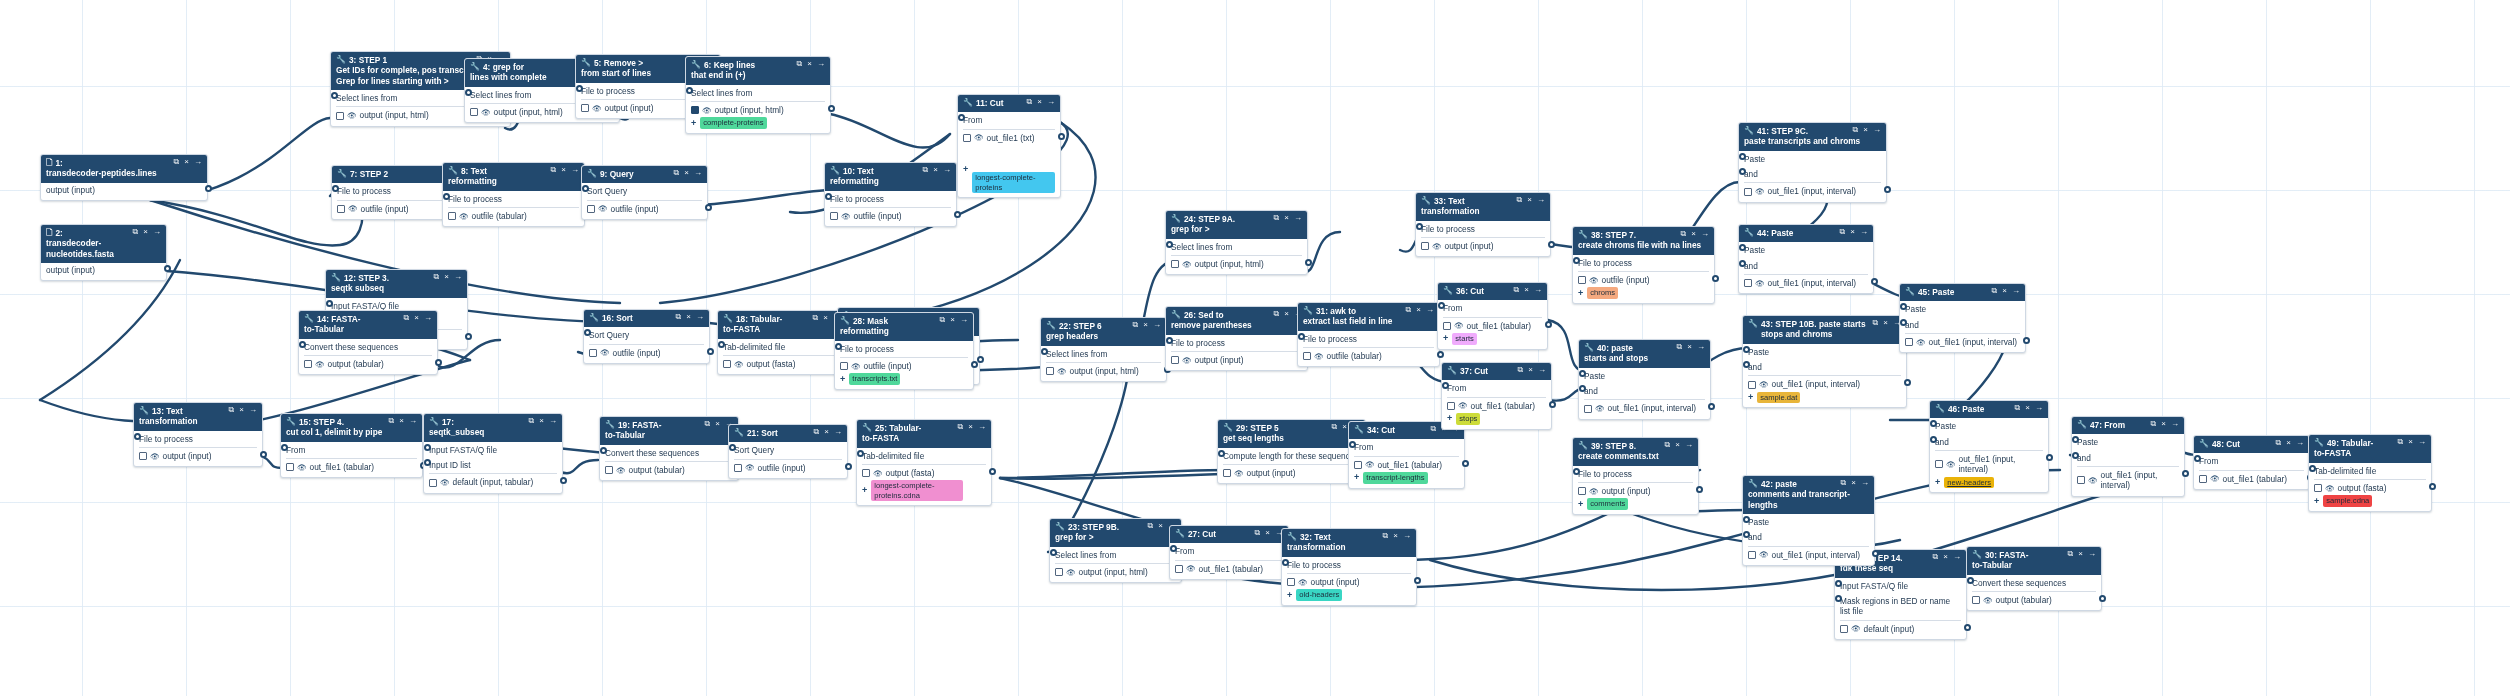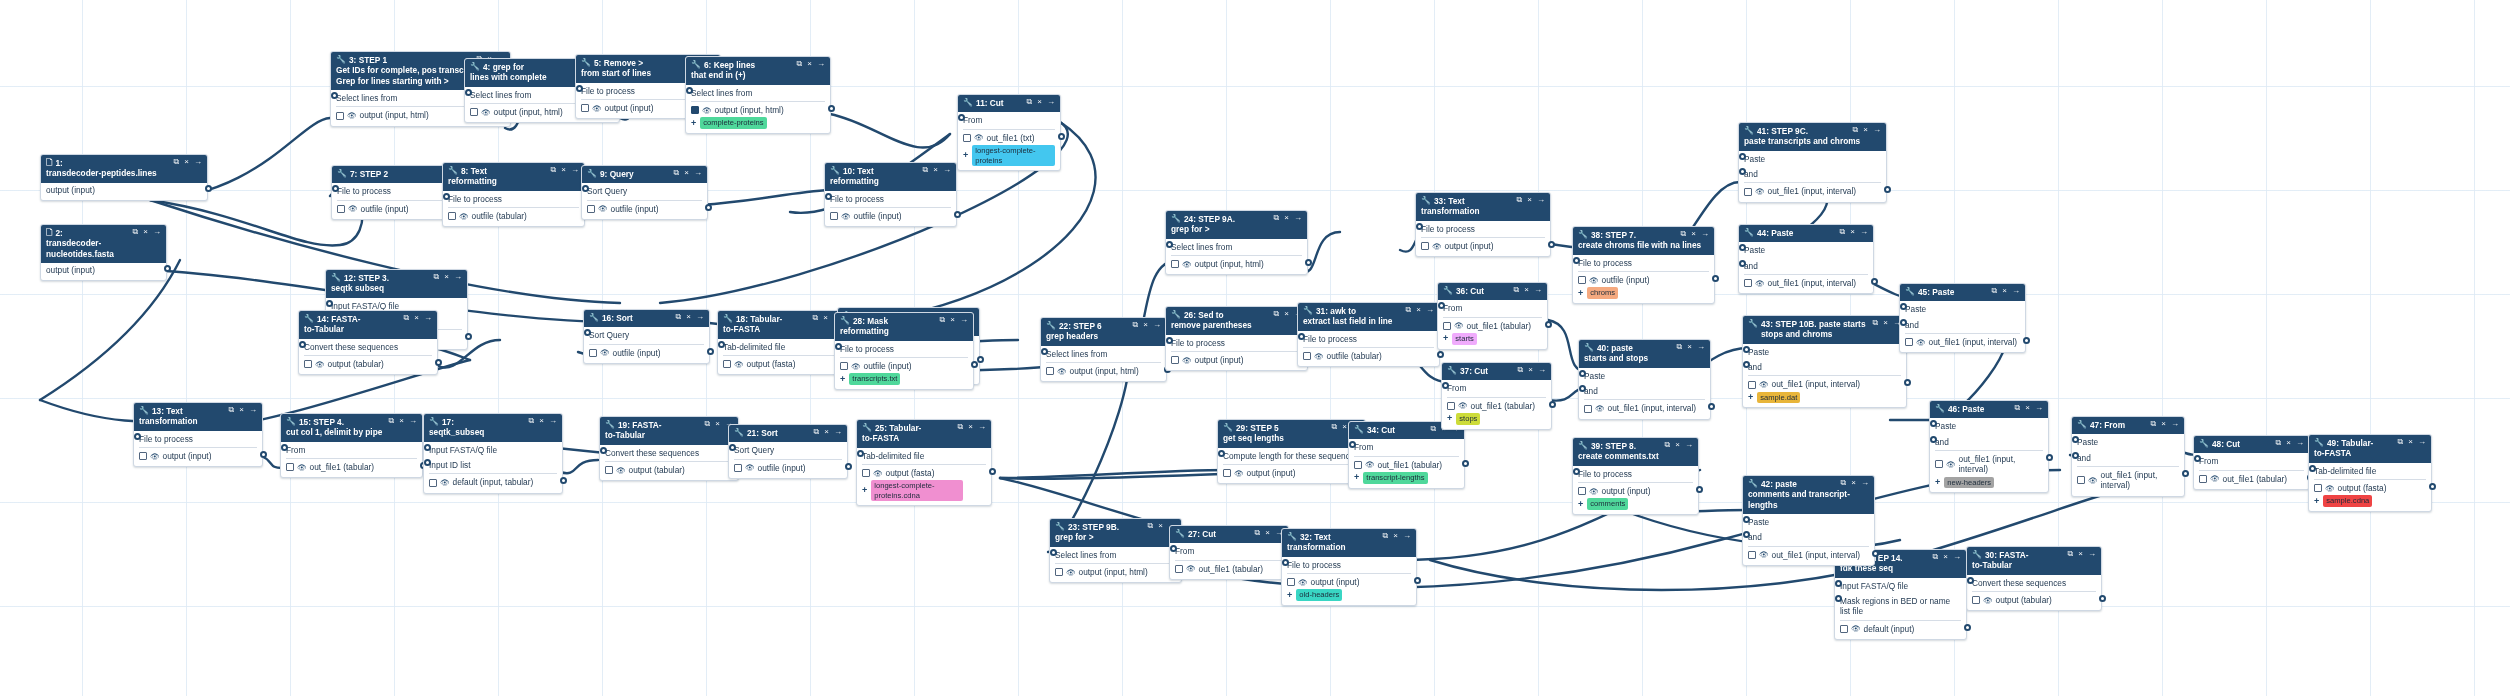--- a/index.html
+++ b/index.html
@@ -409,21 +409,21 @@
           <div class="row" style="position: relative;">From<div class="term" style="left: -5px; top: 2px; position: absolute;"></div></div>
           <div class="divider"></div>
           <div class="outrow" style="position: relative;">
             <span class="cb"></span>
             <span class="eye">👁</span>
             <span class="otxt">out_file1 (txt)</span>
             <div class="term" style="position: absolute; right: -10px; top: 2px;"></div>
           </div>
           <div class="tagrow">
             <span class="plus">+</span>
-            <span class="tag" style="background: rgb(67, 199, 239);">longest-complete-proteins</span>
+            <span class="tag" style="background: rgb(67, 199, 239); margin-top: 27px;">longest-complete-proteins</span>
           </div>
         </div>
       </div>
       <div class="node" style="left: 325px; top: 269px; width: 141px;">
         <div class="hdr">
           <div class="tline">
             <span class="wrench">🔧</span>
             <span class="ttl">12: STEP 3.</span>
             <div class="acts">
               <span>⧉</span>
@@ -1293,21 +1293,21 @@
           <div class="row" style="position: relative;">and<div class="term" style="left: -5px; top: 2px; position: absolute;"></div></div>
           <div class="divider"></div>
           <div class="outrow" style="position: relative;">
             <span class="cb"></span>
             <span class="eye">👁</span>
             <span class="otxt">out_file1 (input, interval)</span>
             <div class="term" style="position: absolute; right: -10px; top: 2px;"></div>
           </div>
           <div class="tagrow">
             <span class="plus">+</span>
-            <span class="tag" style="background: #a3a3a3;">new-headers</span>
+            <span class="tag" style="background: #eab308; text-decoration: underline;">new-headers</span>
           </div>
         </div>
       </div>
       <div class="node" style="left: 2071px; top: 416px; width: 112px;">
         <div class="hdr">
           <div class="tline">
             <span class="wrench">🔧</span>
             <span class="ttl">47: From</span>
             <div class="acts">
               <span>⧉</span>

